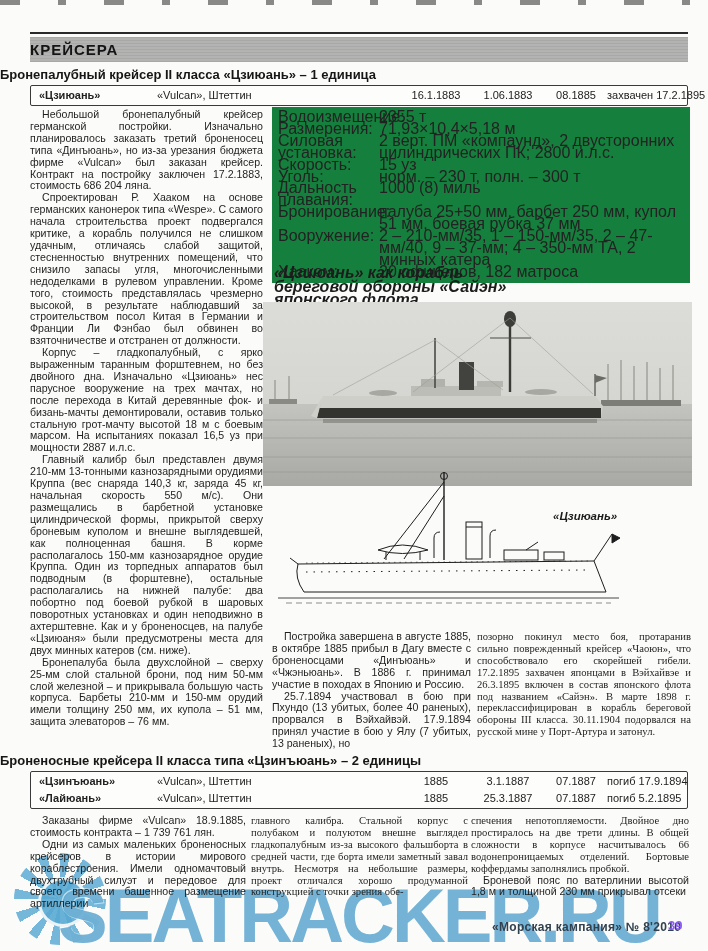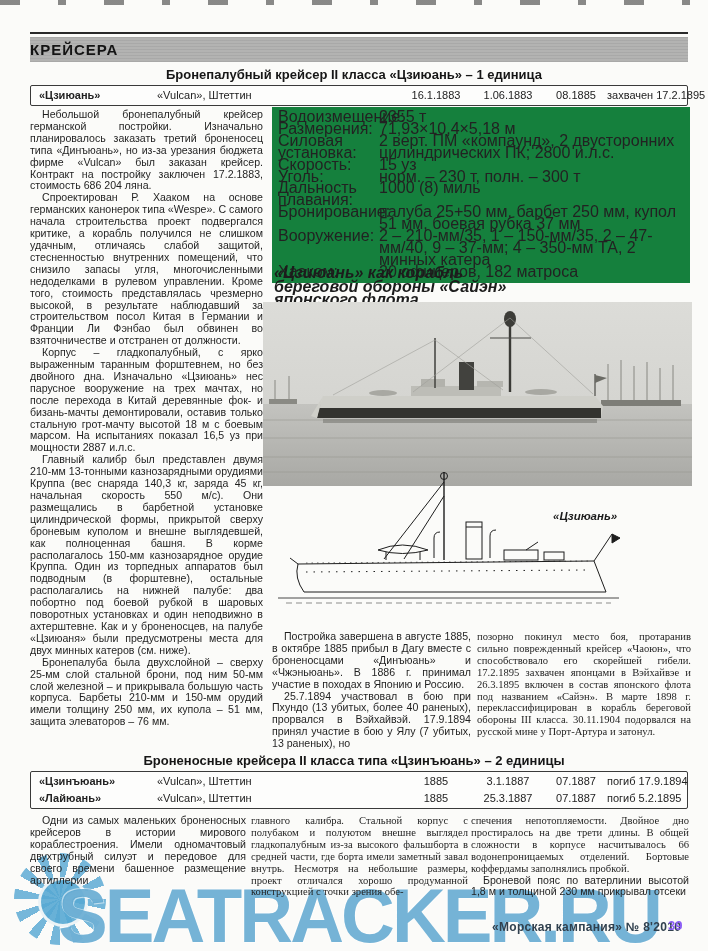--- a/index.html
+++ b/index.html
@@ -16,21 +16,21 @@
   }
   .top-rule { position:absolute; left:30px; top:32px; width:658px; height:2px; background:#2a2a2a; }
   .header-bar {
     position:absolute; left:30px; top:37px; width:658px; height:25px;
     background:#b3b3b2;
     background-image:repeating-linear-gradient(0deg, rgba(0,0,0,.06) 0 1px, transparent 1px 3px);
     display:flex; align-items:center; 
   }
   .header-bar span { font-weight:bold; font-size:15px; letter-spacing:1px; color:#141414; }
   .section-title {
-    position:absolute; left:0; width:708px; text-align:center;
+    position:absolute; left:0; width:708px; 
     font-weight:bold; font-size:13px; color:#161616;
   }
   .ship-table {
     position:absolute; left:30px; width:658px;
     border:1.6px solid #3a3a3a; border-radius:2px; background:#fdfdfc;
     padding:1px 0;
   }
   .ship-row { display:grid; grid-template-columns:118px 244px 70px 74px 62px auto; align-items:center; padding:1px 8px; }
   .ship-row .cell { font-size:11px; line-height:15px; white-space:nowrap; }
   .ship-row .name { font-weight:bold; }
@@ -268,20 +268,21 @@
       <span class="cell name">«Лайюань»</span>
       <span class="cell">«Vulcan», Штеттин</span>
       <span class="cell date">1885</span>
       <span class="cell date">25.3.1887</span>
       <span class="cell date">07.1887</span>
       <span class="cell">погиб 5.2.1895</span>
     </div>
   </div>
 
   <div class="text-col" style="left:30px; top:815px; width:216px;">
+    <p>Заказаны фирме «Vulcan» 18.9.1885, стоимость контракта – 1 739 761 лян.</p>
     <p>Одни из самых маленьких броненосных крейсеров в истории мирового кораблестроения. Имели одномачтовый двухтрубный силуэт и передовое для своего времени башенное размещение артиллерии</p>
   </div>
   <div class="text-col" style="left:251px; top:815px; width:217px;">
     <p class="noindent">главного калибра. Стальной корпус с полубаком и полуютом внешне выглядел гладкопалубным из-за высокого фальшборта в средней части, где борта имели заметный завал внутрь. Несмотря на небольшие размеры, проект отличался хорошо продуманной конструкцией с точки зрения обе-</p>
   </div>
   <div class="text-col" style="left:471px; top:815px; width:218px;">
     <p class="noindent">спечения непотопляемости. Двойное дно простиралось на две трети длины. В общей сложности в корпусе насчитывалось 66 водонепроницаемых отделений. Бортовые коффердамы заполнялись пробкой.</p>
     <p>Броневой пояс по ватерлинии высотой 1,8 м и толщиной 230 мм прикрывал отсеки</p>
   </div>
 

